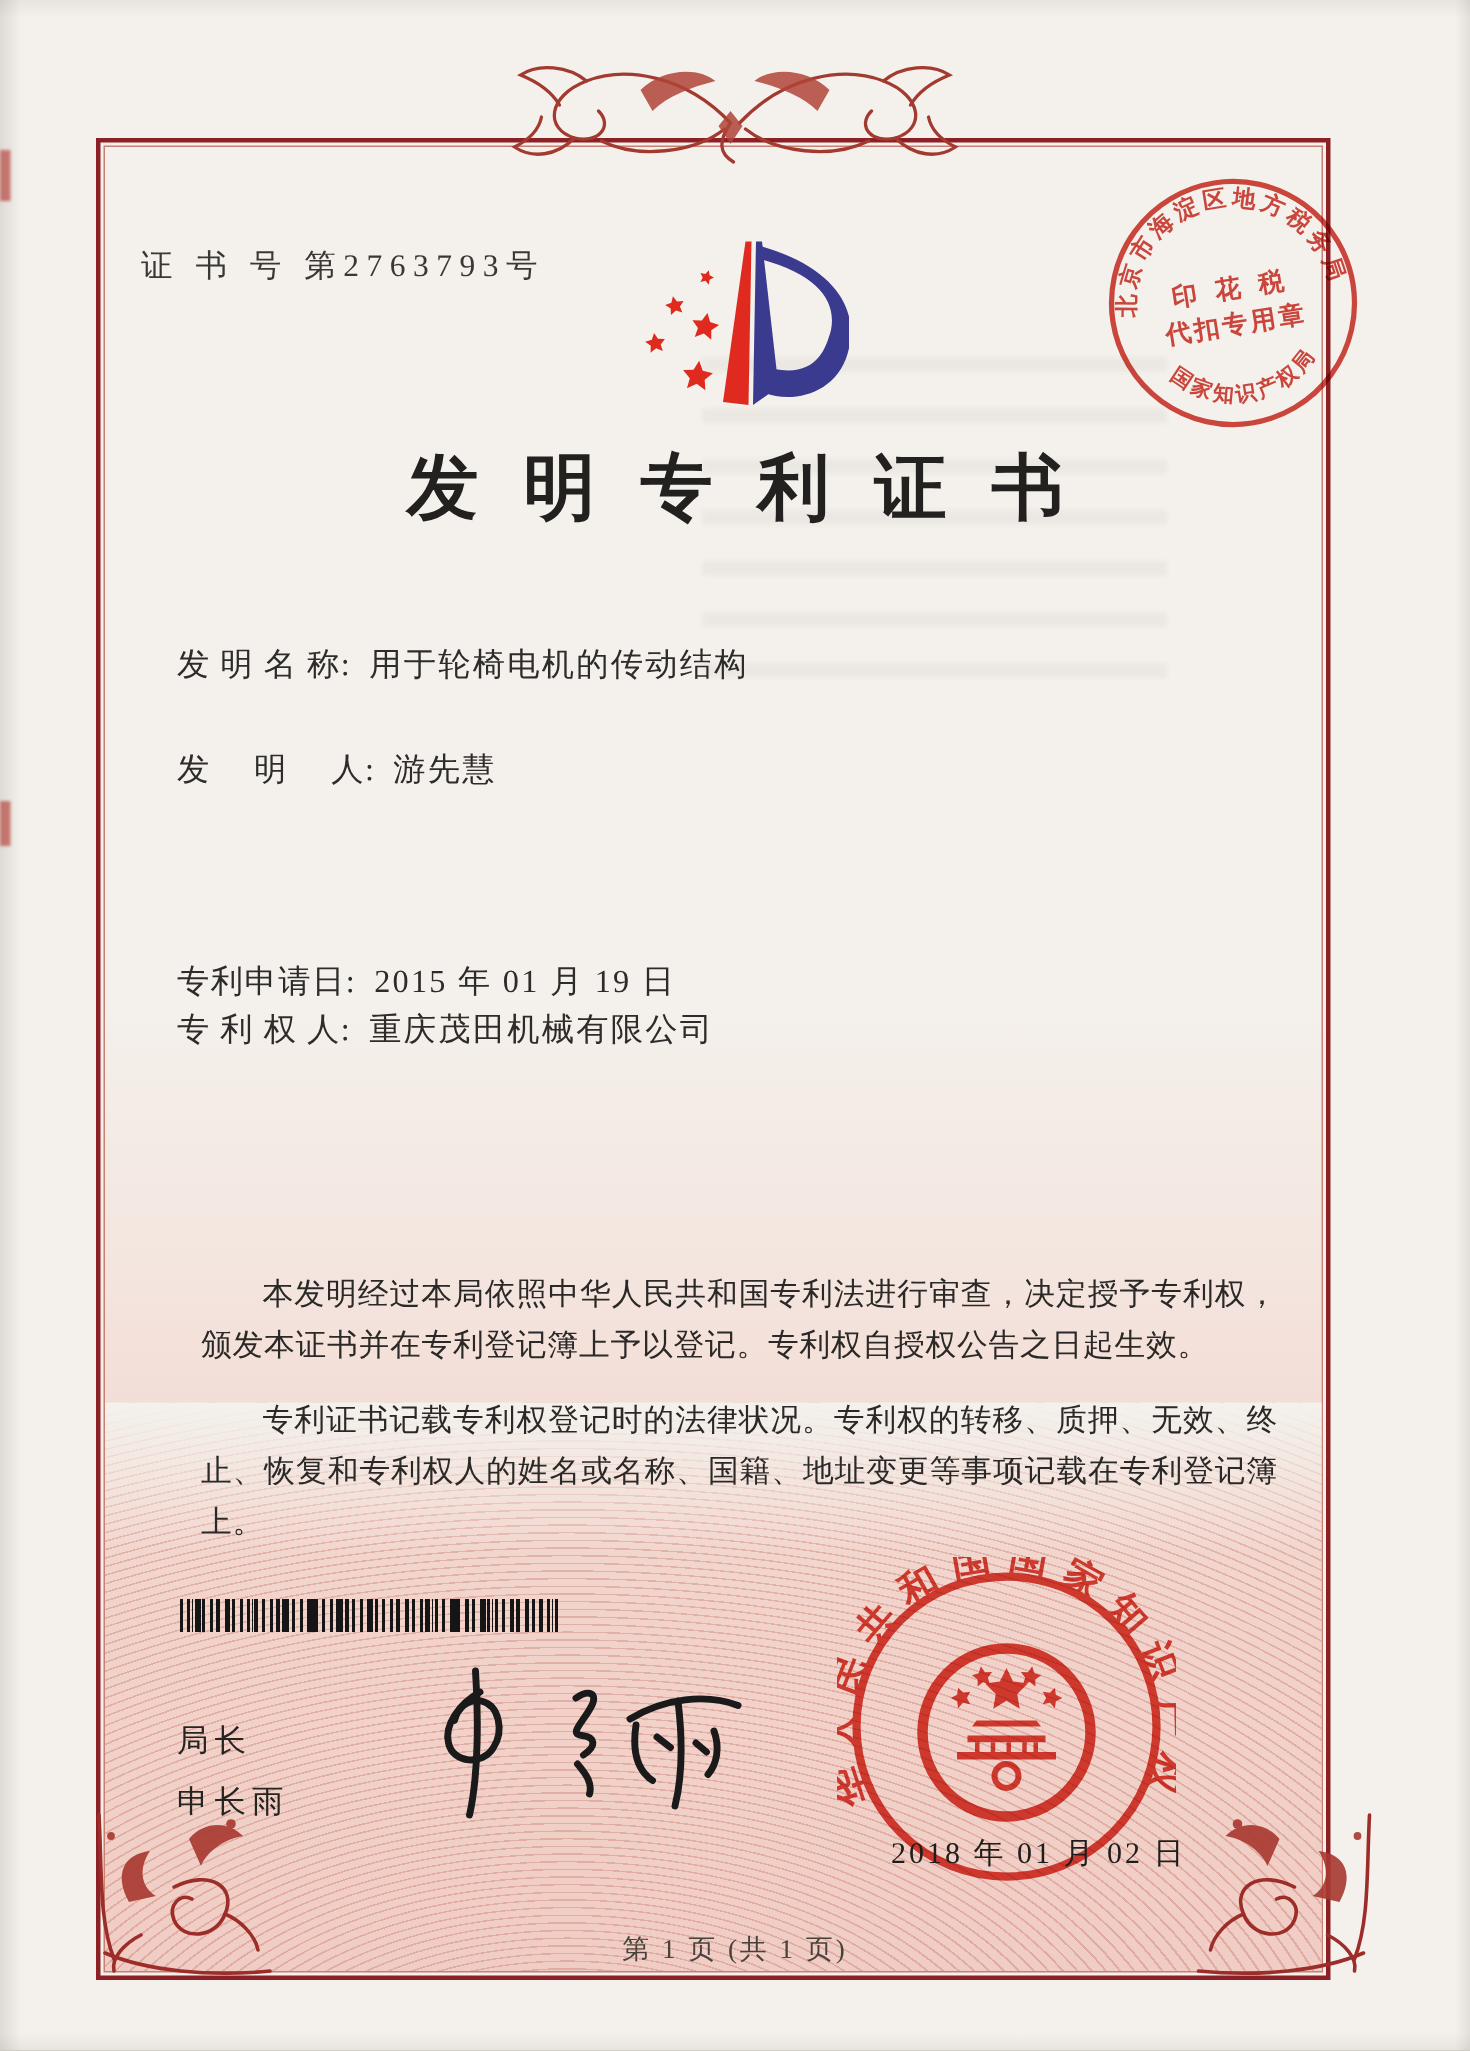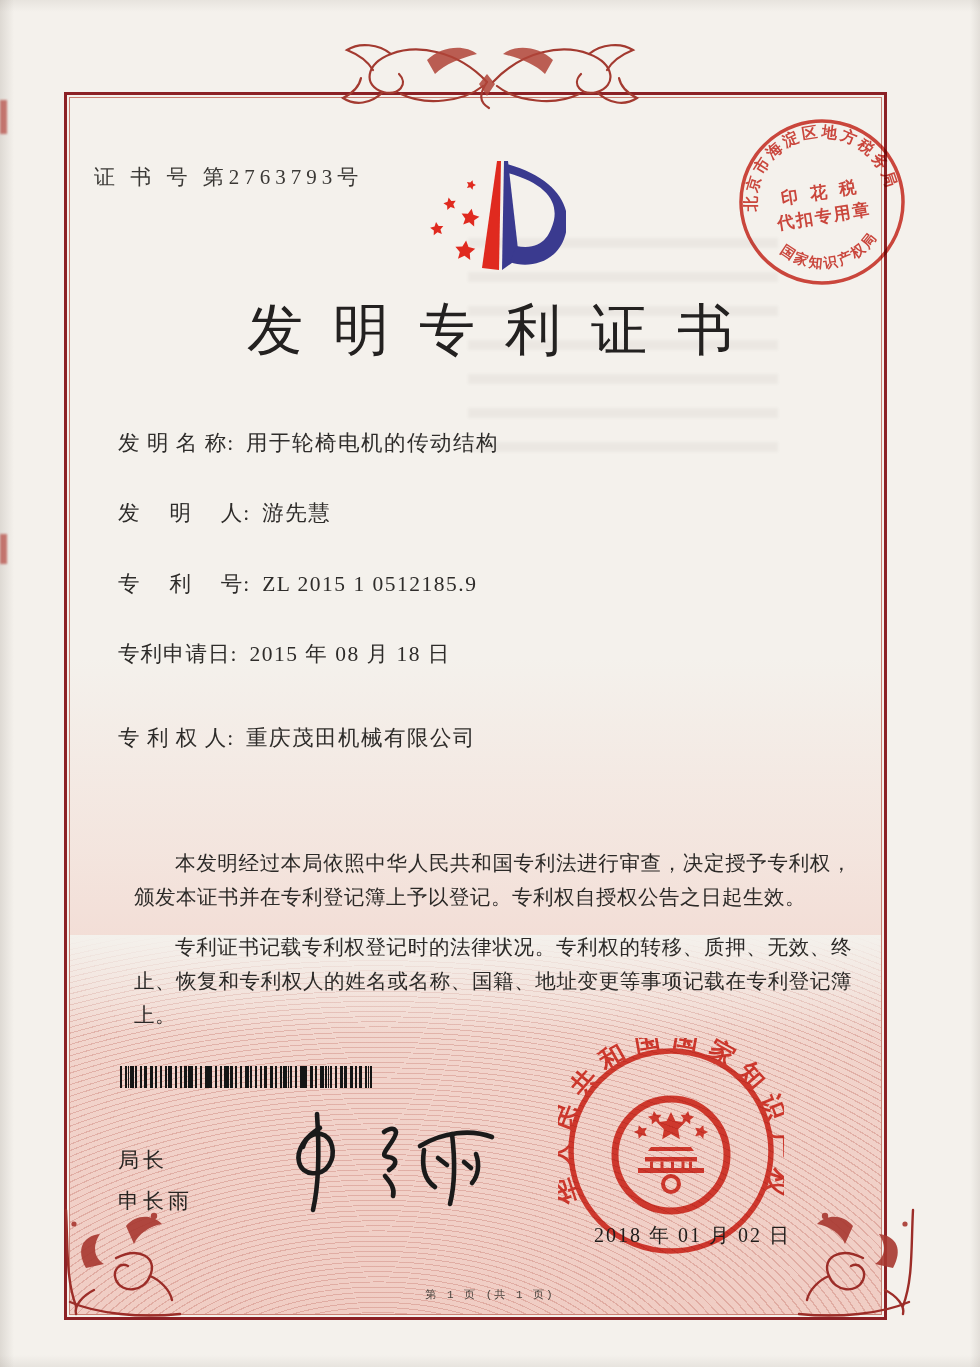--- a/index.html
+++ b/index.html
@@ -31,22 +31,22 @@
   .corner-ornament.br{left:793px;transform:scaleX(-1);}
   .binding-mark{position:absolute;left:0;width:7px;background:#b23c35;filter:blur(1px);opacity:.65;}
   .ghost{position:absolute;left:468px;top:238px;width:310px;height:235px;opacity:.06;
     filter:blur(1.5px);
     background:repeating-linear-gradient(180deg,#6a5f52 0 10px, transparent 10px 34px);}
   
   .cert-no{position:absolute;left:94px;top:163px;font-size:21px;letter-spacing:5px;color:#3a3835;}
   .logo{position:absolute;left:404px;top:148px;}
   .tax-stamp{position:absolute;left:734px;top:114px;transform:rotate(-9deg);opacity:.92;
     mix-blend-mode:multiply;}
-  .title{position:absolute;left:0;right:0;top:293px;text-align:center;font-size:56px;
-    font-weight:400;letter-spacing:30px;text-indent:30px;color:#232120;}
+  .title{position:absolute;left:0;right:0;top:293px;text-align:center;font-size:48px;
+    font-weight:700;letter-spacing:30px;text-indent:30px;color:#232120;}
   
   .field-row{position:absolute;left:118px;font-size:21.5px;line-height:1;color:#2e2c2a;white-space:nowrap;}
   .field-row .lbl{letter-spacing:1px;margin-top:13px;}
   .field-row .val{margin-left:12px;letter-spacing:1.5px;}
   
   .body-text{position:absolute;left:118px;top:830px;width:750px;font-size:20.5px;
     line-height:34px;text-align:justify;color:#2b2927;}
   .body-text p{margin:16px;text-indent:2em;letter-spacing:.5px;}
   
   .barcode{position:absolute;left:120px;top:1066px;width:253px;height:22px;
@@ -54,22 +54,22 @@
       repeating-linear-gradient(90deg,#151515 0 2px,transparent 2px 5px),
       repeating-linear-gradient(90deg,#151515 0 1px,transparent 1px 8px),
       repeating-linear-gradient(90deg,transparent 0 11px,#151515 11px 14px,transparent 14px 19px);}
   .officer-title{position:absolute;left:118px;top:1146px;font-family:"Liberation Sans","DejaVu Sans",sans-serif;
     font-size:21px;letter-spacing:4px;color:#262421;text-align:center;}
   .officer-name{position:absolute;left:118px;top:1187px;font-family:"Liberation Sans","DejaVu Sans",sans-serif;
     font-size:21px;letter-spacing:4px;color:#262421;}
   .signature{position:absolute;left:268px;top:1104px;}
   .big-seal{position:absolute;left:558px;top:1038px;opacity:.94;mix-blend-mode:multiply;}
   .seal-date{position:absolute;left:594px;top:1222px;font-size:20px;letter-spacing:2px;color:#1f1d1b;z-index:5;}
-  .page-footer{position:absolute;left:0;right:0;top:1287px;text-align:center;font-size:11px;
-    letter-spacing:2px;color:#47423c;font-family:Liberation Mono, monospace;}
+  .page-footer{position:absolute;left:0;right:0;top:1287px;text-align:center;font-size:18px;
+    letter-spacing:2px;color:#47423c;}
   svg text{font-family:"Liberation Serif","DejaVu Serif",serif;}
 </style>
 </head>
 <body>
 
 <div class="page">
 
   <div class="frame">
     <div class="guilloche-tint"></div>
     <div class="guilloche-waves"></div>
@@ -172,27 +172,24 @@
   </svg>
 
   <div class="title">发明专利证书</div>
 
   <div class="field-row" style="top:433px;">
     <span class="lbl">发 明 名 称:</span><span class="val">用于轮椅电机的传动结构</span>
   </div>
   <div class="field-row" style="top:503px;">
     <span class="lbl">发　 明　 人:</span><span class="val">游先慧</span>
   </div>
-  <div class="field-row" style="top:574px;">
-    <span class="lbl">专　 利　 号:</span><span class="val">ZL 2015 1 0512185.9</span>
-  </div>
   <div class="field-row" style="top:644px;">
-    <span class="lbl">专利申请日:</span><span class="val">2015 年 08 月 18 日</span>
-  </div>
-  <div class="field-row" style="top:728px;">
+    <span class="lbl">专利申请日:</span><span class="val">2015 年 01 月 19 日</span>
+  </div>
+  <div class="field-row" style="top:676px;">
     <span class="lbl">专 利 权 人:</span><span class="val">重庆茂田机械有限公司</span>
   </div>
 
   <div class="body-text">
     <p>本发明经过本局依照中华人民共和国专利法进行审查，决定授予专利权，颁发本证书并在专利登记簿上予以登记。专利权自授权公告之日起生效。</p>
     <p>专利证书记载专利权登记时的法律状况。专利权的转移、质押、无效、终止、恢复和专利权人的姓名或名称、国籍、地址变更等事项记载在专利登记簿上。</p>
   </div>
 
   <div class="barcode"></div>
 

